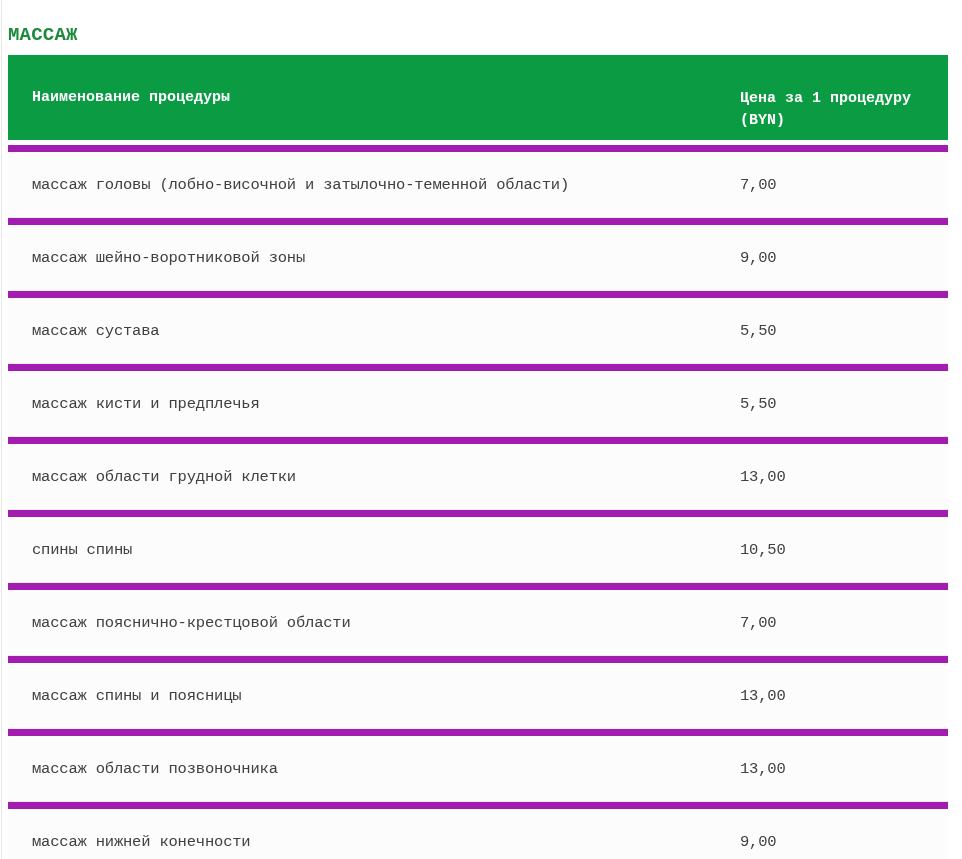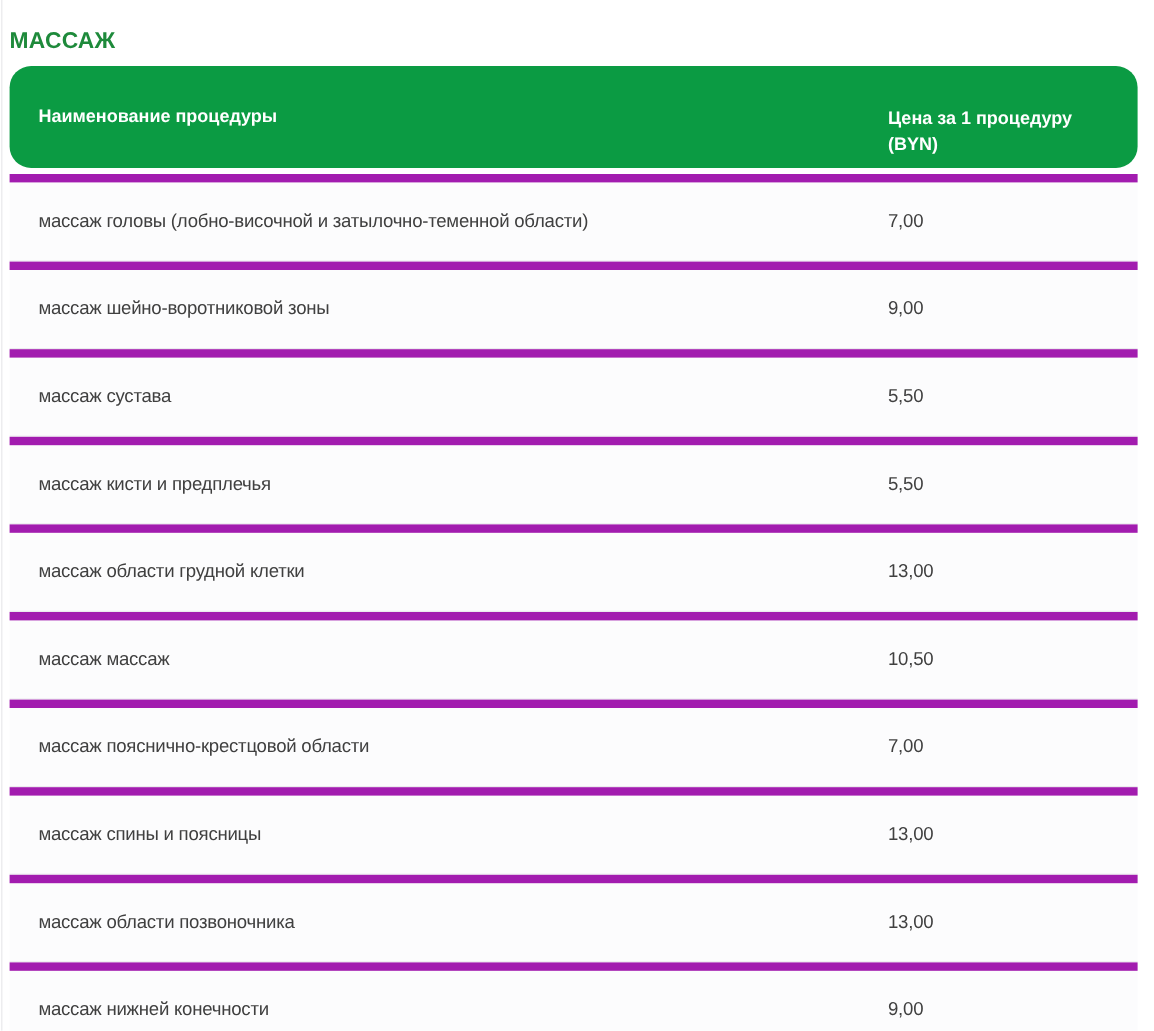--- a/index.html
+++ b/index.html
@@ -8,20 +8,21 @@
     background: #ffffff;
     width: 962px;
     height: 859px;
     overflow: hidden;
     font-family: "Liberation Sans", sans-serif;
   }
   .page {
     position: relative;
     width: 962px;
     height: 859px;
+    font-family: Liberation Mono, monospace;
   }
   .left-page-border {
     position: absolute;
     left: 1px;
     top: 0;
     width: 1px;
     height: 859px;
     background: #e9e9ec;
   }
   .page-title {
@@ -40,21 +41,20 @@
     top: 55px;
     width: 940px;
   }
   .thead {
     background: #0b9b43;
     height: 85px;
     display: grid;
     grid-template-columns: 732px 1fr;
     align-items: center;
     margin-bottom: 5px;
-    border-radius: 18px;
   }
   .thead .cell {
     color: #ffffff;
     font-weight: bold;
     font-size: 15px;
     line-height: 22px;
   }
   .thead .cell.name { padding-left: 24px; }
   .thead .cell.price { padding-right: 34px; margin-top: 24px; }
   .trow {
@@ -109,21 +109,21 @@
     <div class="cell name">массаж кисти и предплечья</div>
     <div class="cell price">5,50</div>
   </div>
 
   <div class="trow">
     <div class="cell name">массаж области грудной клетки</div>
     <div class="cell price">13,00</div>
   </div>
 
   <div class="trow">
-    <div class="cell name">массаж массаж</div>
+    <div class="cell name">спины спины</div>
     <div class="cell price">10,50</div>
   </div>
 
   <div class="trow">
     <div class="cell name">массаж пояснично-крестцовой области</div>
     <div class="cell price">7,00</div>
   </div>
 
   <div class="trow">
     <div class="cell name">массаж спины и поясницы</div>

